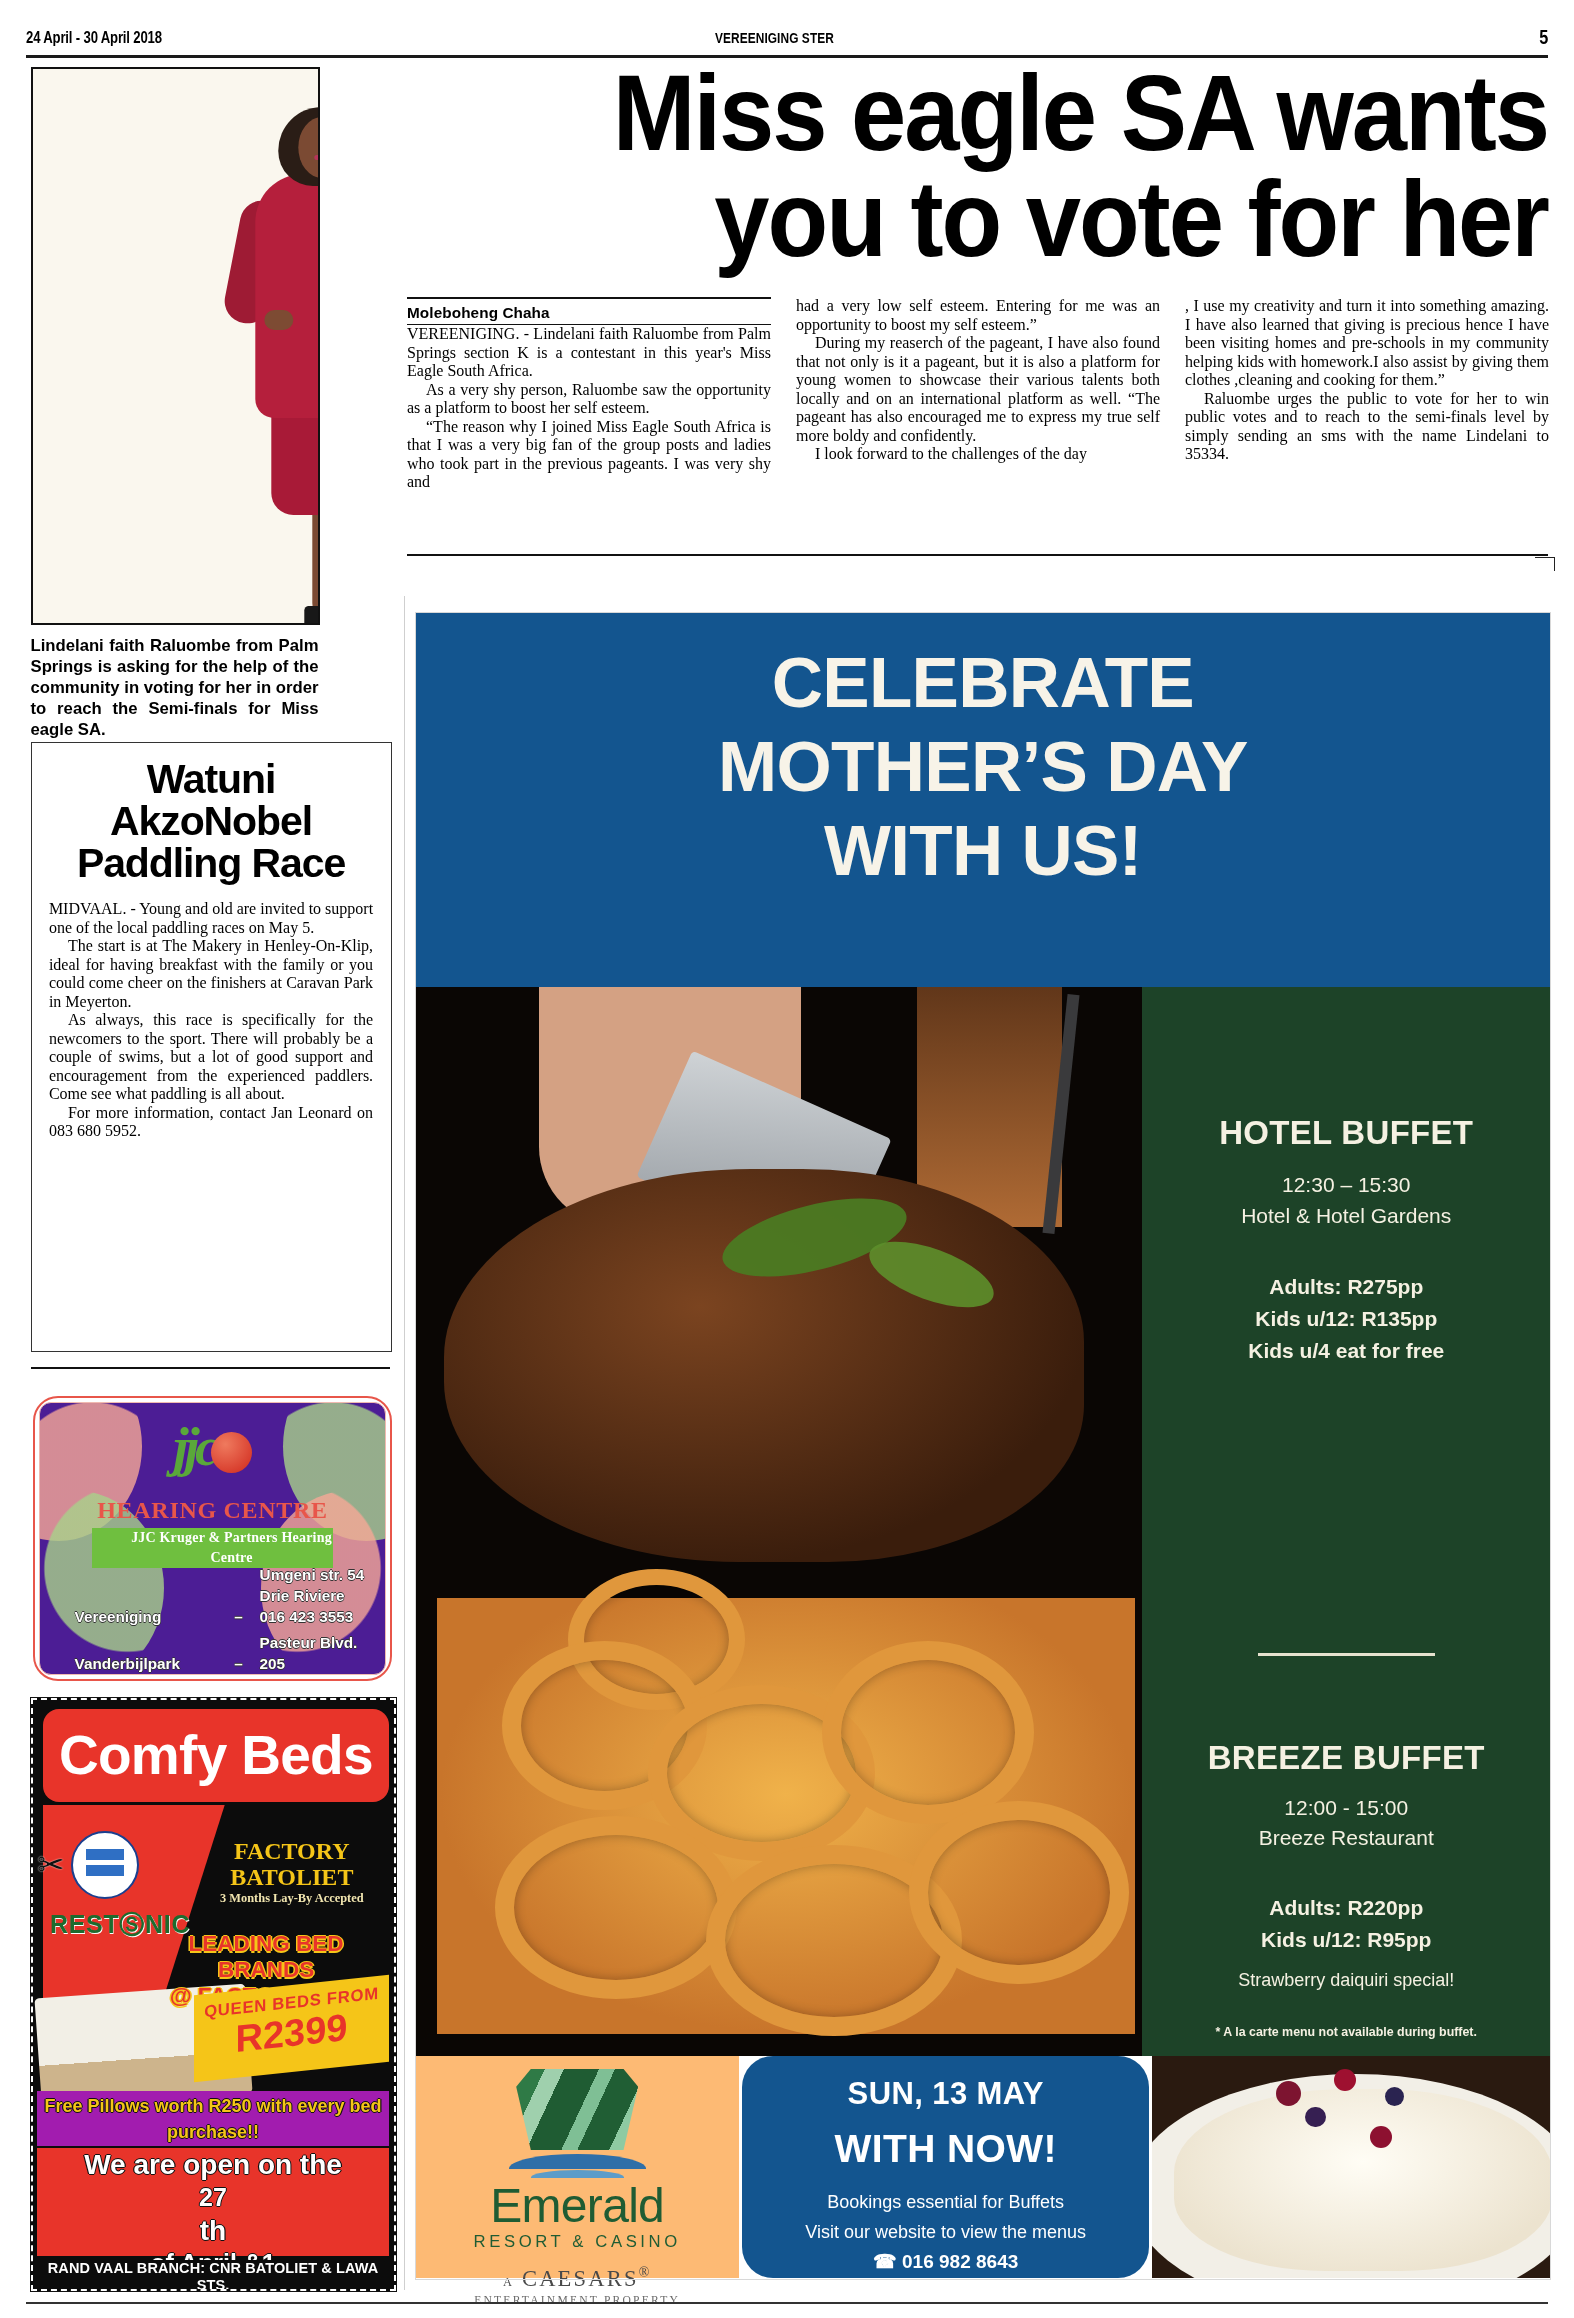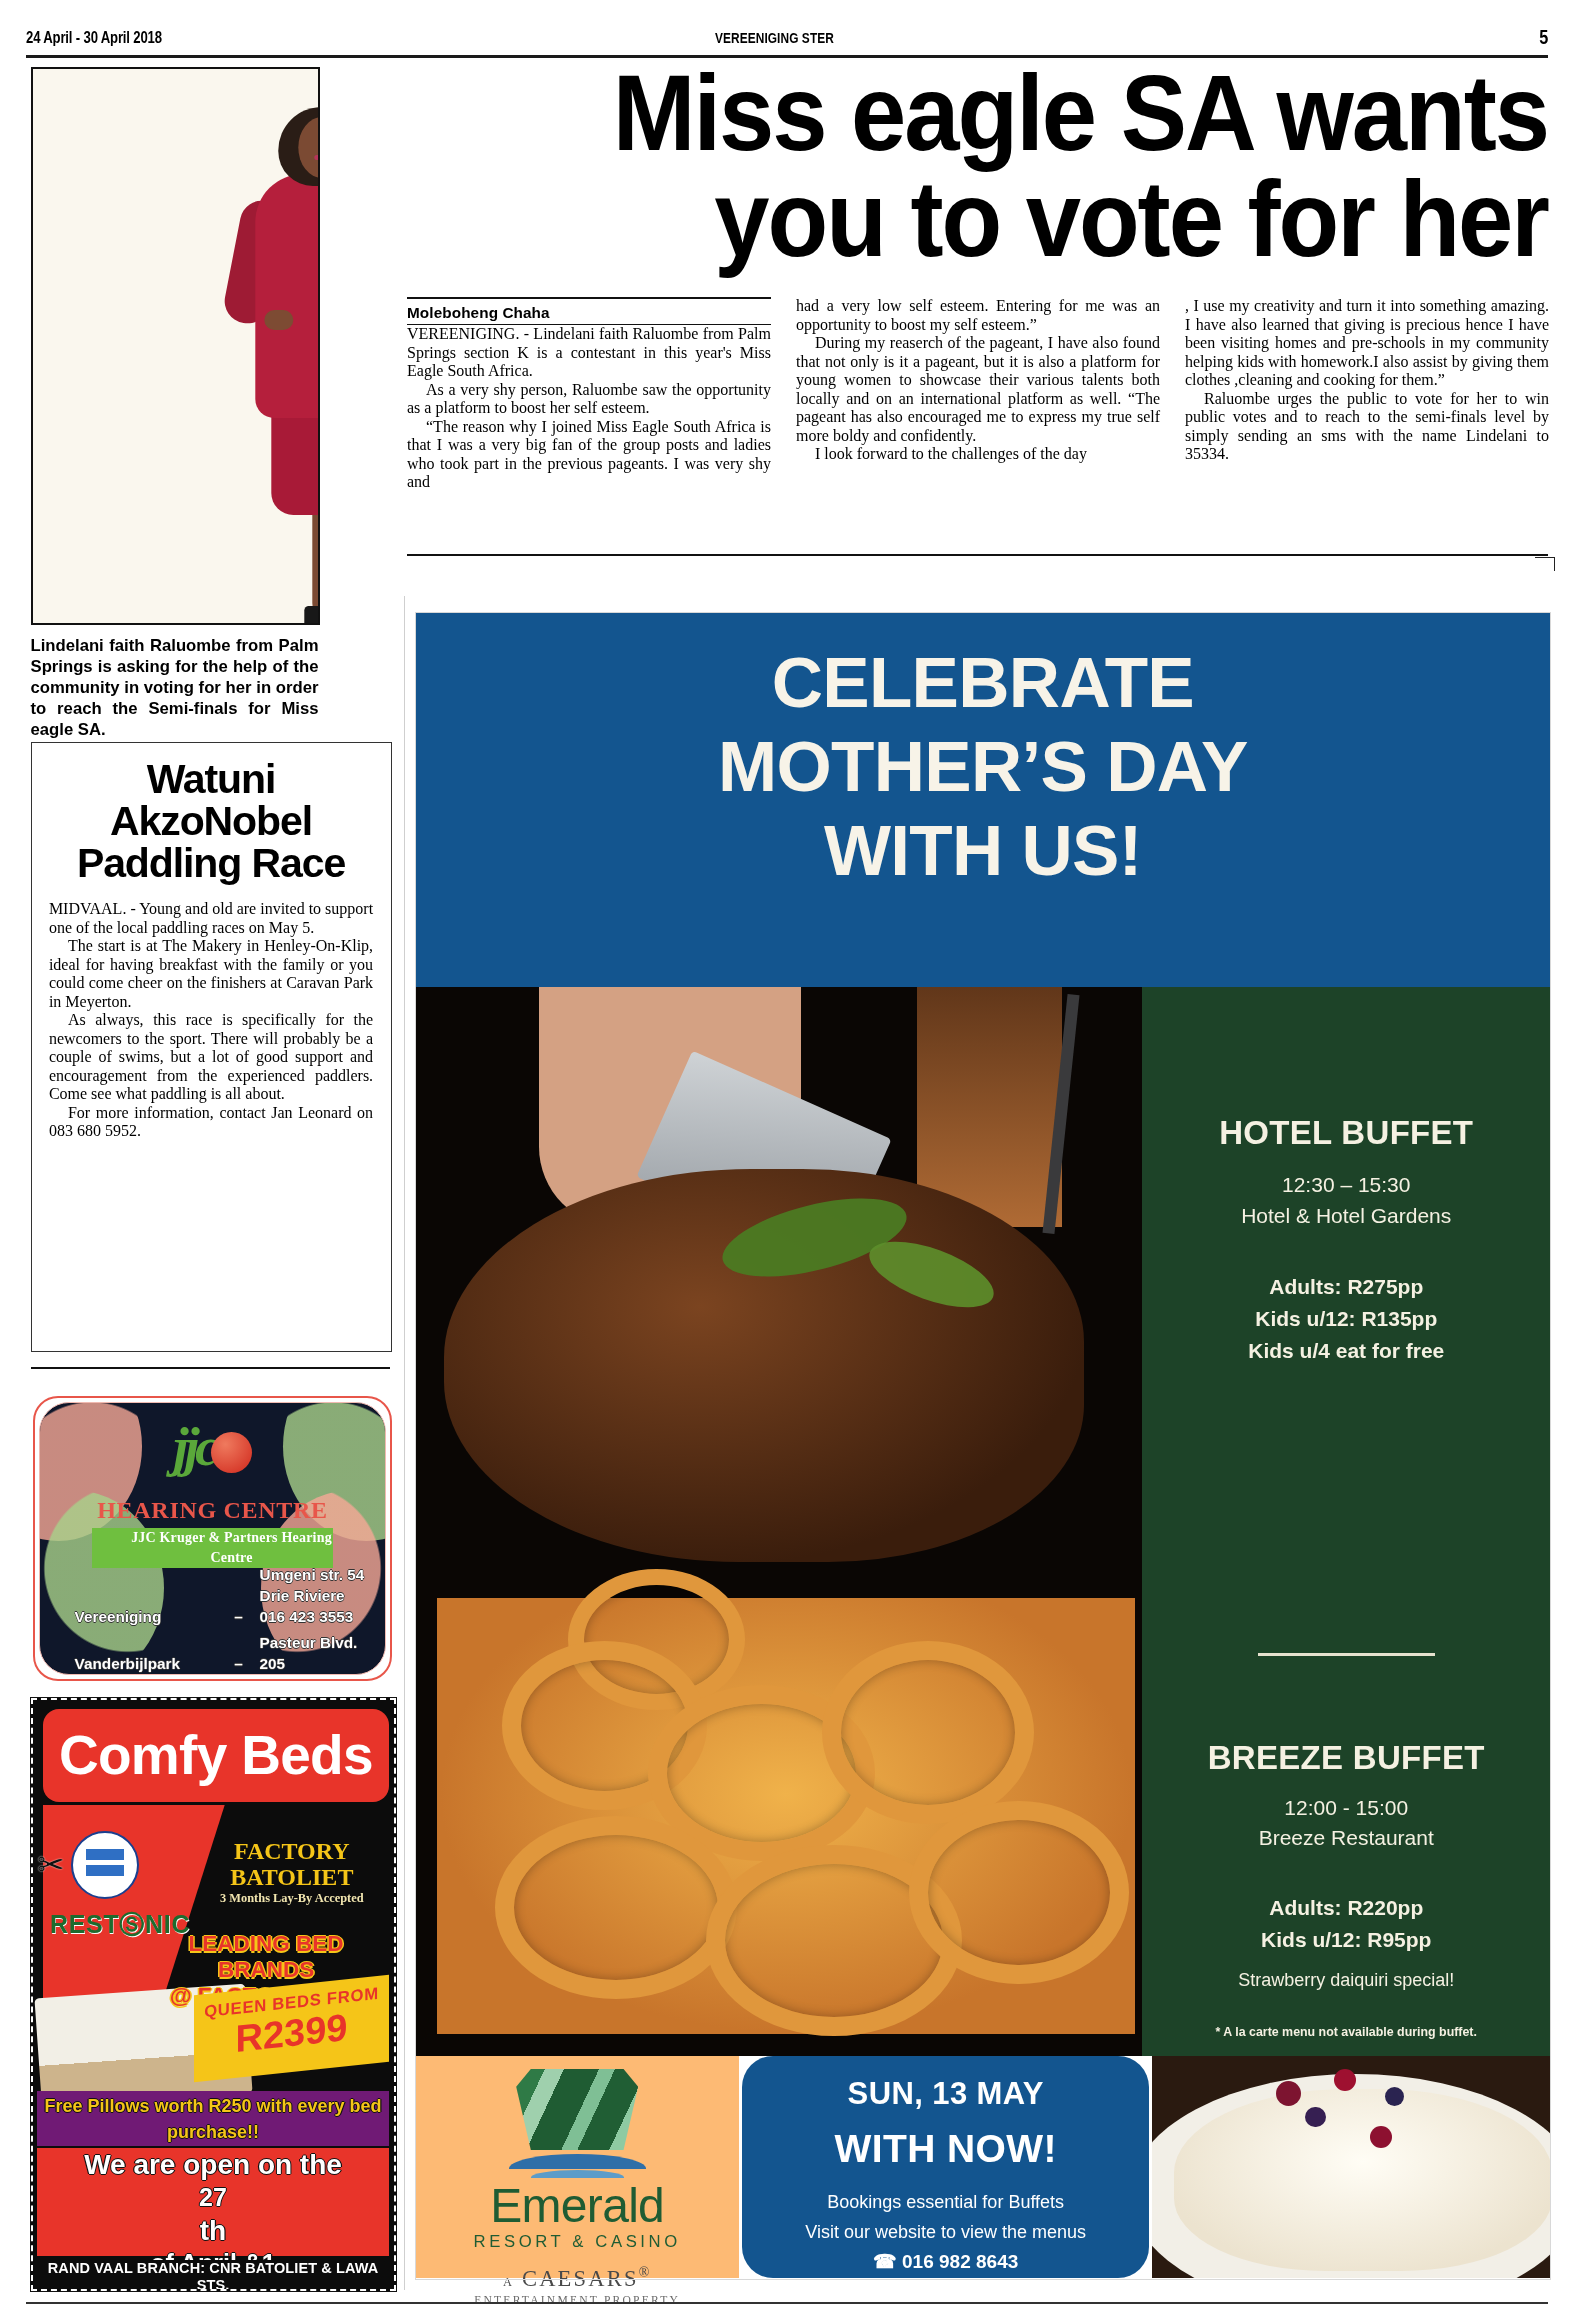--- a/index.html
+++ b/index.html
@@ -49,21 +49,21 @@
   
   .side-box{position:absolute;left:30.5px;top:742px;width:359px;height:608px;border:1.5px solid #333;}
   .side-head{margin:16px 13px 0 13px;font:700 41px/1.02em "Liberation Sans",sans-serif;text-align:center;letter-spacing:-1.1px;}
   .side-body{margin:16px 17.4px 0 17.4px;}
   .side-body p{font:16px/18.5px "Liberation Serif",serif;text-align:justify;margin:0;text-indent:19px;}
   .side-body p.first{text-indent:0;}
   .side-rule{position:absolute;left:30.5px;top:1367px;width:359px;height:2.2px;background:#111;}
 
   
   .hear-ad{position:absolute;left:33px;top:1396px;width:355px;height:281px;border:2.9px solid #e8564a;border-radius:25px;background:#fff;overflow:hidden;}
-  .hear-inner{position:absolute;inset:3.6px;border:1.5px solid #f0b9b0;border-radius:30px;background:#0f172a;overflow:hidden;}
+  .hear-inner{position:absolute;inset:3.6px;border:1.5px solid #f0b9b0;border-radius:12px;background:#4c1d95;overflow:hidden;}
   .swirl{position:absolute;border-radius:50%;opacity:.8;}
   .sw1{left:-65px;top:-51px;width:167px;height:189px;background:radial-gradient(circle at 70% 70%,#f6a896 0 46%,transparent 47%);}
   .sw2{left:-58px;top:87px;width:182px;height:196px;background:radial-gradient(circle at 80% 40%,#a8d18a 0 44%,transparent 45%);}
   .sw3{right:-65px;top:-51px;width:167px;height:189px;background:radial-gradient(circle at 30% 70%,#a8d18a 0 46%,transparent 47%);}
   .sw4{right:-58px;top:87px;width:182px;height:196px;background:radial-gradient(circle at 20% 40%,#f6a896 0 44%,transparent 45%);}
   .hear-logo{position:absolute;left:0;right:0;top:16px;text-align:center;}
   .jjc{font:italic 700 55px/1 "Liberation Serif",serif;color:#5aa83a;letter-spacing:-4.4px;display:inline-block;}
   .dot{display:inline-block;width:41px;height:41px;border-radius:50%;background:radial-gradient(circle at 35% 30%,#ef7a5e,#d0281c);vertical-align:-8.7px;margin-left:-4.4px;}
   .hear-title{position:absolute;left:0;right:0;top:95px;text-align:center;font:700 24px/1 "Liberation Serif",serif;color:#e8564a;letter-spacing:0.7px;}
   .hear-sub{position:absolute;left:52px;right:52px;top:125px;background:#6fbf3f;color:#fff;font:700 14px/20.4px "Liberation Serif",serif;text-align:center;letter-spacing:0.2px;padding-left:38px;}
@@ -82,21 +82,21 @@
   .cb-seal{position:absolute;left:38px;top:131px;width:64px;height:64px;border-radius:50%;background:#fff;border:2.9px solid #1a3f8f;}
   .cb-seal i{position:absolute;left:13px;top:16px;width:38px;height:32px;background:linear-gradient(#2f6fc4 0 33%,#fff 33% 50%,#2f6fc4 50% 83%,#fff 83% 100%);font-style:normal;}
   .cb-restonic{position:absolute;left:17.4px;top:212px;font:700 25px/1 "Liberation Sans",sans-serif;color:#1d6b2e;letter-spacing:0.7px;text-shadow:0.7px 0.7px 0 #fff;}
   .cb-factory{position:absolute;right:10.2px;top:138px;width:183px;text-align:center;color:#f5c518;font:700 24px/26px "Liberation Serif",serif;}
   .cb-factory small{display:block;color:#f2e6b0;font:700 12.4px/17.4px "Liberation Serif",serif;}
   .cb-leading{position:absolute;left:109px;top:231px;right:2.9px;text-align:center;font:700 22.5px/26px "Liberation Sans",sans-serif;color:#e8342a;text-shadow:-1.5px 0 #f5c518,0 1.5px #f5c518,1.5px 0 #f5c518,0 -1.5px #f5c518;}
   .cb-mattress{position:absolute;left:5.8px;top:291px;width:211px;height:109px;background:linear-gradient(#f2efe6 0 62%,#cdb48c 62% 100%);border-radius:4.4px;transform:rotate(-4deg);}
   .cb-ribbon{position:absolute;right:4.4px;top:285px;width:195px;height:87px;background:#f5c518;transform:skewY(-6deg);}
   .cb-ribbon b{display:block;text-align:center;color:#e8342a;font:700 16.7px/22px "Liberation Sans",sans-serif;padding-top:7.3px;letter-spacing:0.7px;}
   .cb-ribbon s{display:block;text-align:center;color:#e8342a;font:700 38px/38px "Liberation Sans",sans-serif;text-decoration:none;}
-  .cb-pillow{position:absolute;left:4.4px;right:4.4px;top:391px;height:55px;background:#701a75;text-align:center;}
+  .cb-pillow{position:absolute;left:4.4px;right:4.4px;top:391px;height:55px;background:#a21caf;text-align:center;}
   .cb-pillow span{display:block;font:700 18px/26px "Liberation Sans",sans-serif;color:#f5c518;text-shadow:-1.1px 0 #111,0 1.1px #111,1.1px 0 #111,0 -1.1px #111;padding-top:1.5px;}
   .cb-open{position:absolute;left:4.4px;right:4.4px;top:448px;height:108px;background:#e8342a;text-align:center;}
   .cb-open span{display:block;color:#fff;font:700 28px/33px "Liberation Sans",sans-serif;text-shadow:-1.1px 0 #111,0 1.1px #111,1.1px 0 #111,0 -1.1px #111;}
   .cb-open span.small{font-size:25px;}
   .cb-foot{position:absolute;left:4.4px;right:4.4px;top:560px;bottom:1.5px;background:#0c0c0c;text-align:center;color:#fff;}
   .cb-foot p{margin:0;font:700 14.5px/17.4px "Liberation Sans",sans-serif;letter-spacing:0.1px;}
   .sup{font-size:.62em;vertical-align:super;}
 
   
   .ad{position:absolute;left:404px;top:596px;width:1147px;height:1694px;background:#fff;border-left:1.5px solid #cfcfcf;}

